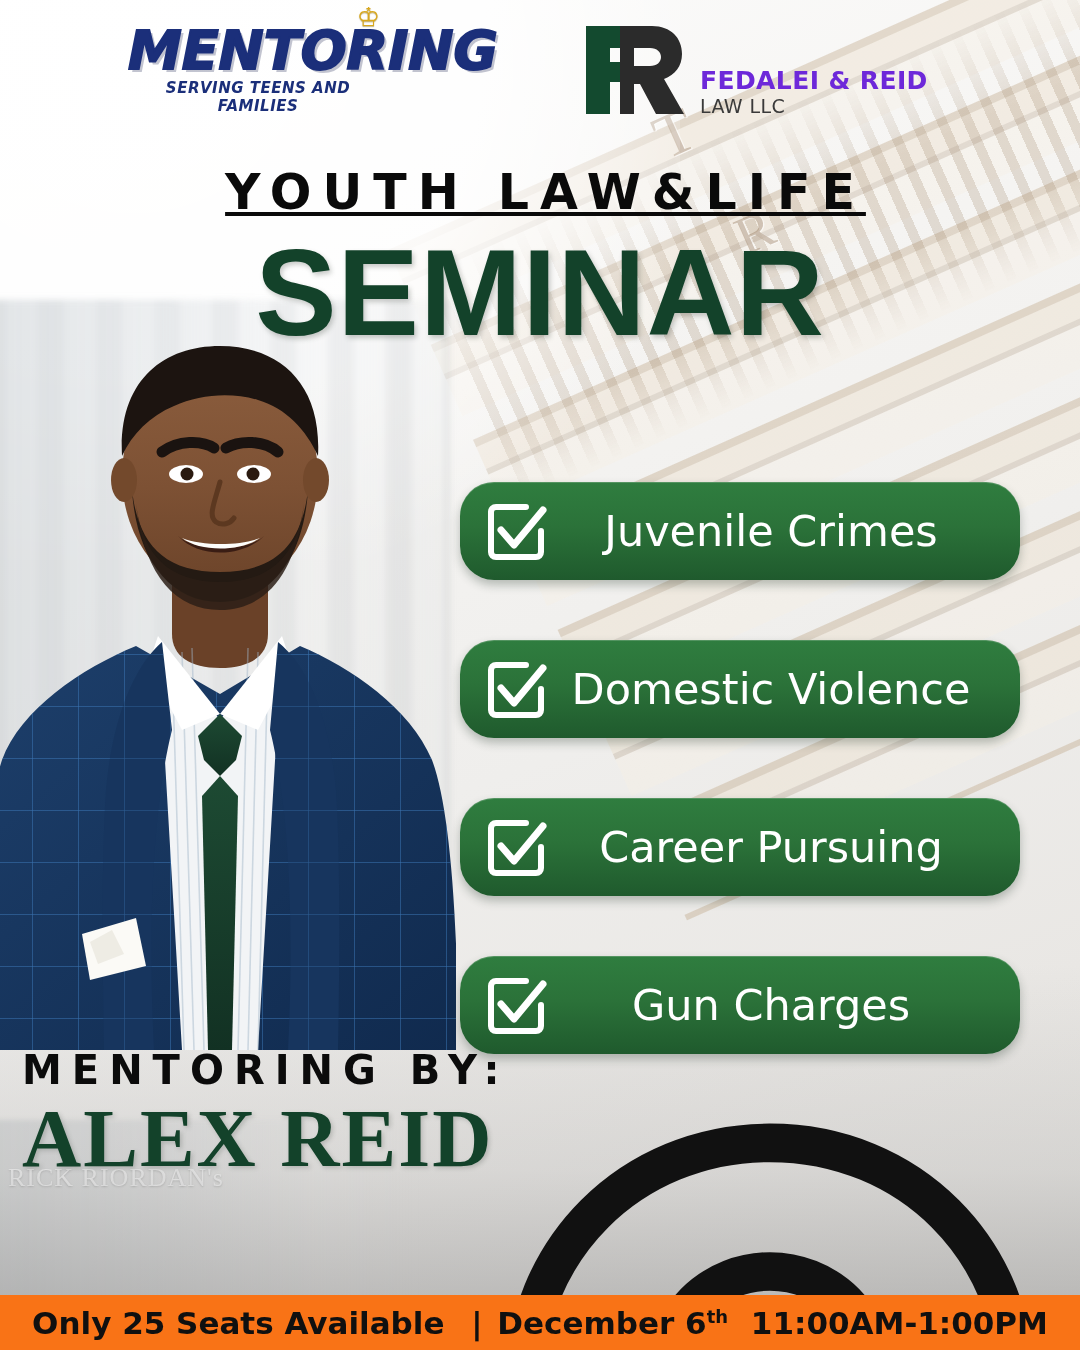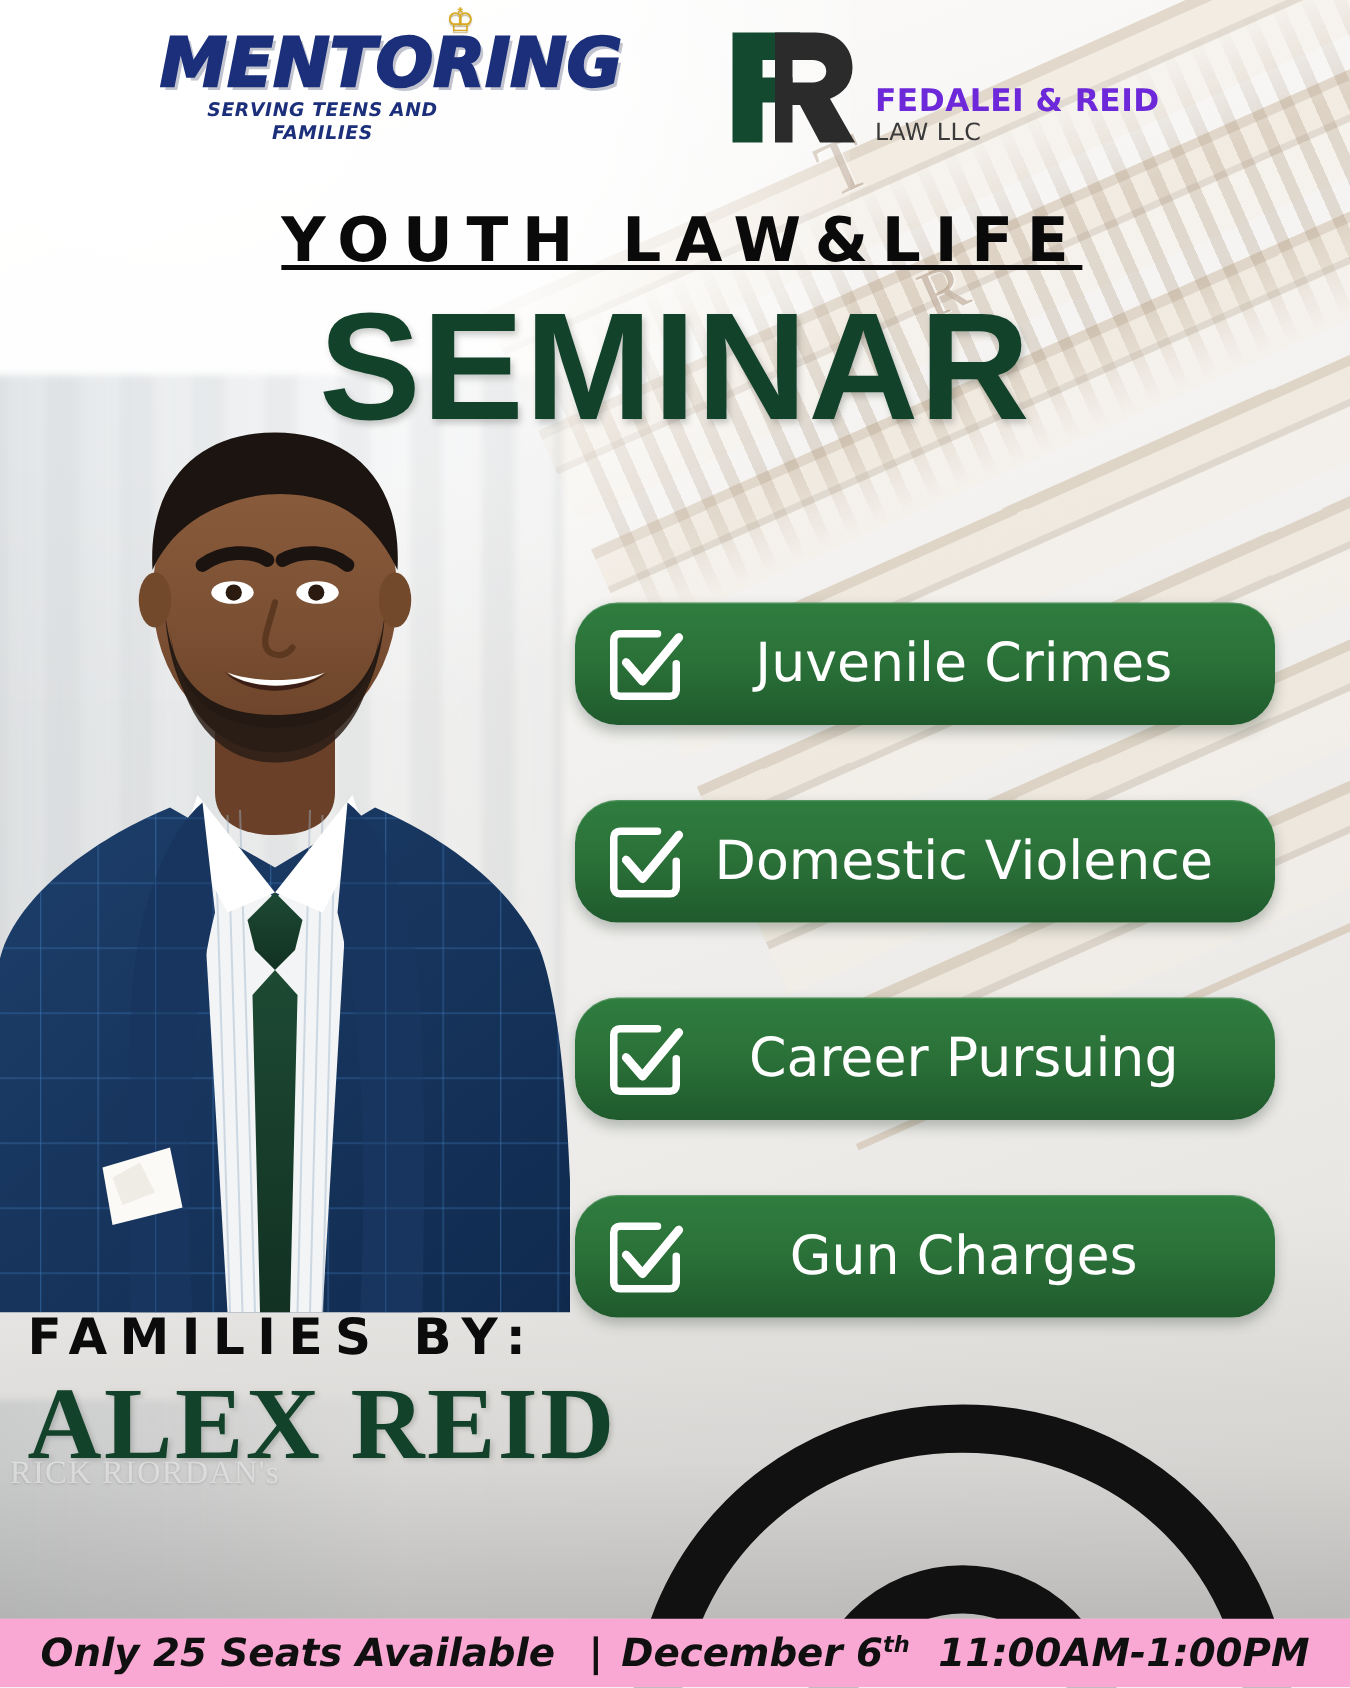--- a/index.html
+++ b/index.html
@@ -320,25 +320,24 @@
   }
   .location .pin { width: 56px; height: 72px; margin: 0 auto 8px; }
   .location .pin svg { display:block; width:100%; height:100%; }
 
   
   .footer {
     position: absolute;
     left: 0; bottom: 0;
     width: 1080px;
     height: 55px;
-    background: #f9a8d4;
+    background: #f97316;
     display: flex;
     align-items: center;
     justify-content: center;
-    font-style: italic;
   }
   .footer .fline {
     font-family: "DejaVu Sans", sans-serif;
     font-weight: bold;
     font-size: 31px;
     color: #101010;
     letter-spacing: 0px;
     white-space: nowrap;
   }
   .footer .sep { padding: 0 4px; }
@@ -515,21 +514,21 @@
           <path d="M42 8 H12 C9 8 7 10 7 13 V53 C7 56 9 58 12 58 H52 C55 58 57 56 57 53 V32" fill="none" stroke="#ffffff" stroke-width="6" stroke-linecap="round" stroke-linejoin="round"></path>
           <path d="M17 31 L30 46 L59 11" fill="none" stroke="#ffffff" stroke-width="7" stroke-linecap="round" stroke-linejoin="round"></path>
         </svg>
       </span>
       <span class="plabel">Gun Charges</span>
     </div>
 
   </div>
 
   <div class="moderator">
-    <div class="mod-kicker">FAMILIES BY:</div>
+    <div class="mod-kicker">MENTORING BY:</div>
     <div class="mod-name">ALEX REID</div>
   </div>
 
   <div class="location">
     <span class="pin">
       <svg viewBox="0 0 56 72" xmlns="http://www.w3.org/2000/svg">
         <path d="M28 4 C15 4 5 14 5 27 C5 42 22 58 28 68 C34 58 51 42 51 27 C51 14 41 4 28 4 Z" fill="none" stroke="#111111" stroke-width="3.6" stroke-linejoin="round"></path>
         <circle cx="28" cy="26" r="10" fill="none" stroke="#111111" stroke-width="3.6"></circle>
       </svg>
     </span>

